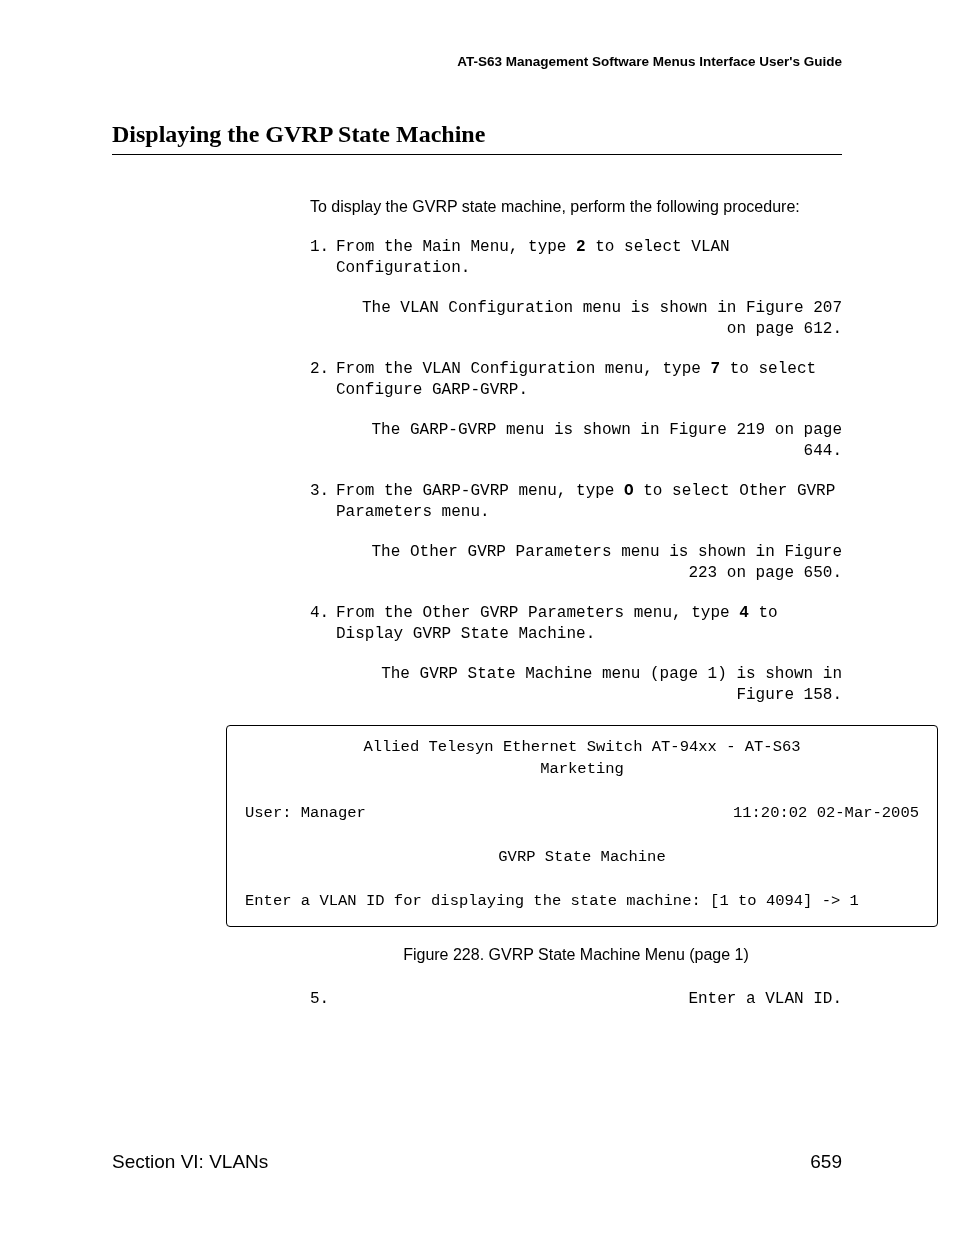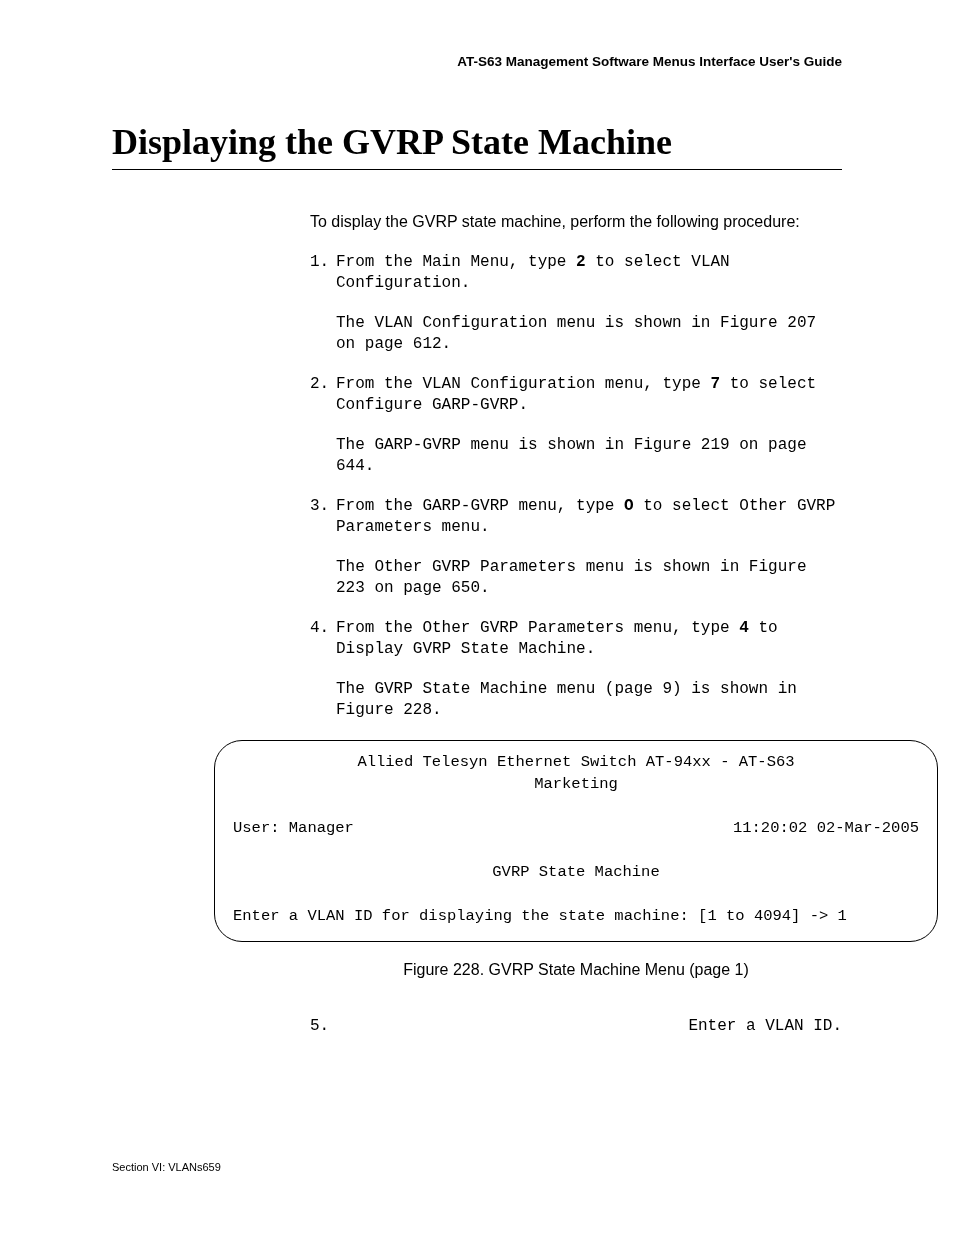--- a/index.html
+++ b/index.html
@@ -16,21 +16,21 @@
   }
   .header-line {
     text-align: right;
     font-size: 13.5px;
     font-family: Arial, sans-serif;
     margin-bottom: 52px;
     font-weight: bold;
   }
   .section-title {
     font-family: "Times New Roman", Times, serif;
-    font-size: 36px;
+    font-size: 24px;
     font-weight: bold;
     padding-bottom: 6px;
     border-bottom: 1.2px solid #000;
     margin-bottom: 42px;
   }
   .body-content {
     margin-left: 198px;
     font-size: 16px;
     line-height: 1.28;
   }
@@ -50,52 +50,55 @@
     margin-bottom: 20px;
   }
   ol.steps > li::before {
     content: counter(step) ".";
     position: absolute;
     left: 0;
     top: 0;
   }
   .sub {
     margin-top: 20px;
+    text-align: right;
   }
   .b { font-weight: bold; }
   .terminal-wrap {
     margin: 8px -96px 18px -96px;
   }
   .terminal {
     border: 1.2px solid #000;
-    border-radius: 28px;
+    border-radius: 4px;
     padding: 10px 18px 14px 18px;
     font-family: "Courier New", Courier, monospace;
     font-size: 15.5px;
     line-height: 1.42;
     white-space: pre;
+    margin-left: 12px;
   }
   .term-center { text-align: center; }
   .term-row {
     display: flex;
     justify-content: space-between;
     align-items: center;
   }
   .figure-caption {
     text-align: center;
     font-size: 16px;
-    margin: 0 -96px 36px -96px;
+    margin: 0 -96px 24px -96px;
   }
   .footer {
     position: absolute;
     left: 112px;
     right: 112px;
     bottom: 62px;
     display: flex;
-    font-size: 11px;
+    justify-content: space-between;
+    font-size: 19px;
   }
 </style>
 </head>
 <body>
 
 <div class="page">
   <div class="header-line">AT-S63 Management Software Menus Interface User's Guide</div>
 
   <h1 class="section-title">Displaying the GVRP State Machine</h1>
 
@@ -110,21 +113,21 @@
       <li>
         <span>From the VLAN Configuration menu, type </span><span class="b">7</span><span> to select Configure GARP-GVRP.</span>
         <div class="sub">The GARP-GVRP menu is shown in Figure 219 on page 644.</div>
       </li>
       <li>
         <span>From the GARP-GVRP menu, type </span><span class="b">O</span><span> to select Other GVRP Parameters menu.</span>
         <div class="sub">The Other GVRP Parameters menu is shown in Figure 223 on page 650.</div>
       </li>
       <li>
         <span>From the Other GVRP Parameters menu, type </span><span class="b">4</span><span> to Display GVRP State Machine.</span>
-        <div class="sub">The GVRP State Machine menu (page 9) is shown in Figure 228.</div>
+        <div class="sub">The GVRP State Machine menu (page 1) is shown in Figure 158.</div>
       </li>
     </ol>
 
     <div class="terminal-wrap">
       <div class="terminal"><div class="term-center">Allied Telesyn Ethernet Switch AT-94xx - AT-S63</div><div class="term-center">Marketing</div>
 <div class="term-row"><span>User: Manager</span><span>11:20:02 02-Mar-2005</span></div>
 <div class="term-center">GVRP State Machine</div>
 <div>Enter a VLAN ID for displaying the state machine: [1 to 4094] -&gt; 1</div></div>
     </div>
 

